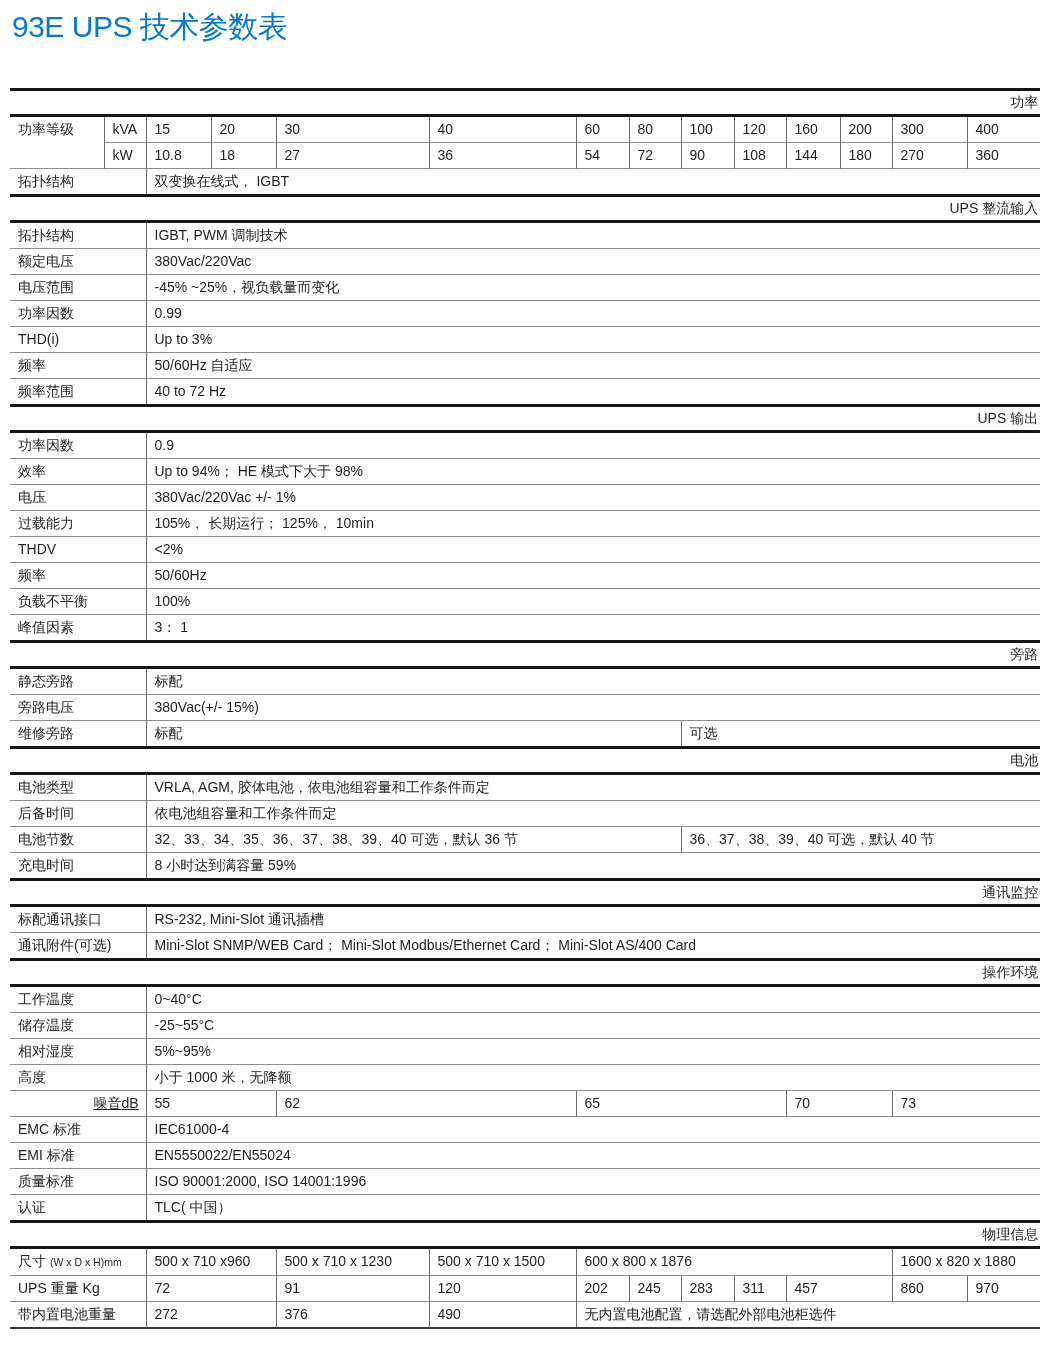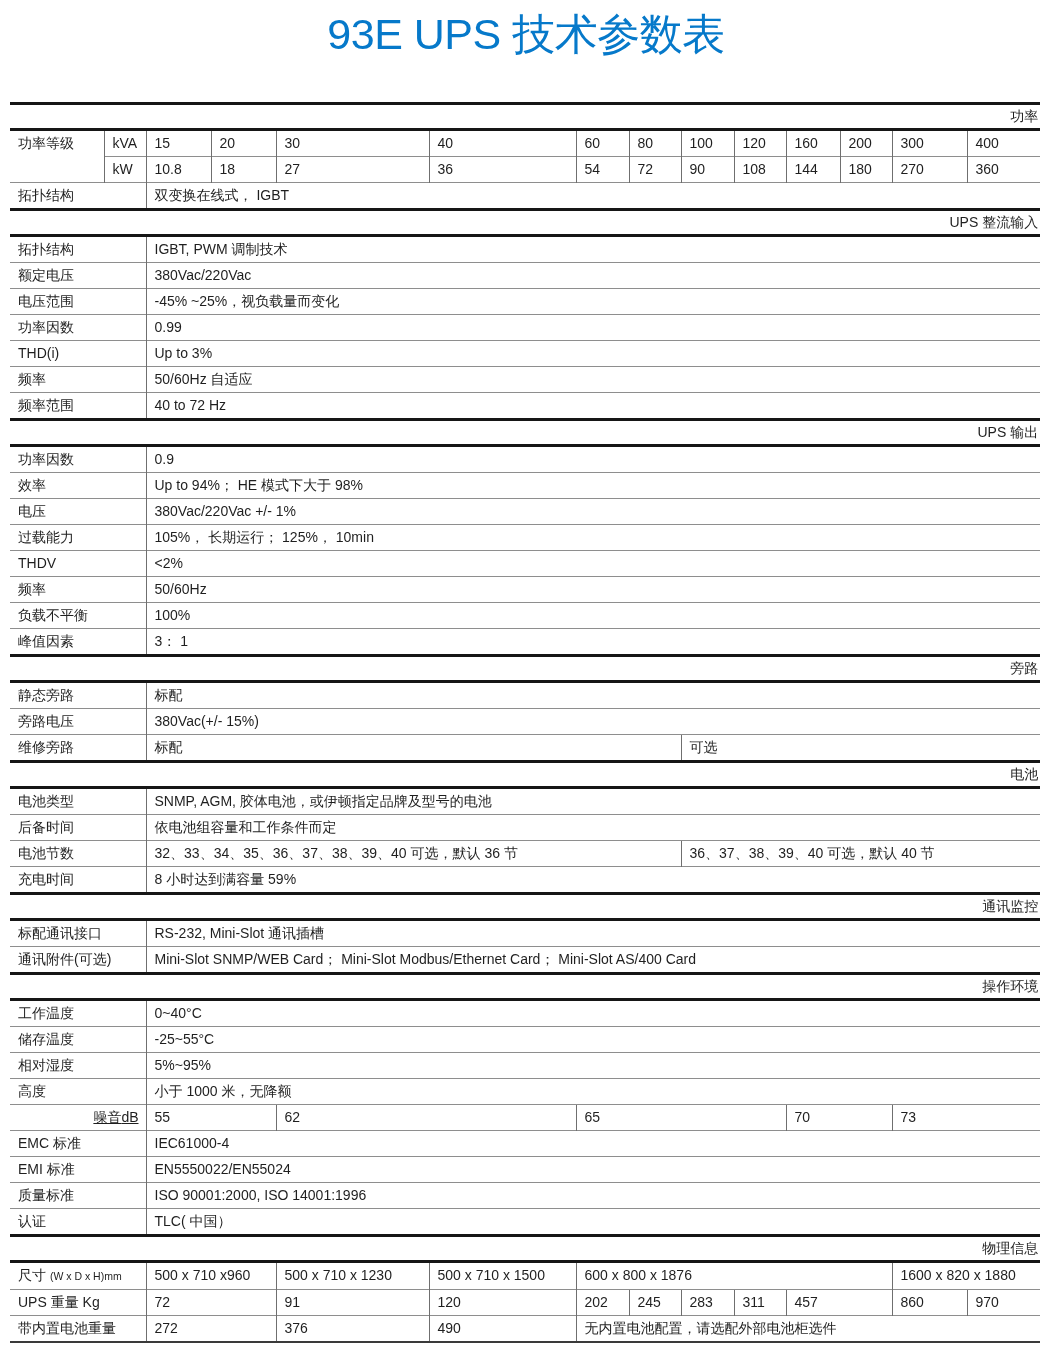--- a/index.html
+++ b/index.html
@@ -5,26 +5,25 @@
   html, body { margin: 0; padding: 0; background: #ffffff; }
   body {
     width: 1050px; height: 1345px;
     font-family: "Liberation Sans", "DejaVu Sans", sans-serif;
     color: #1f1f1f;
     overflow: hidden;
   }
   .page { padding: 8px 10px 0 10px; }
   h1.title {
     margin: 2px 0 0 2px;
-    font-size: 43px;
+    font-size: 30px;
     font-weight: 400;
     letter-spacing: -0.5px;
     color: #0679CA;
     line-height: 1.12;
-    text-align: center;
   }
   table.spec {
     margin-top: 44px;
     width: 1030px;
     table-layout: fixed;
     border-collapse: collapse;
     border-bottom: 2px solid #3a3a3a;
   }
   table.spec td {
     font-size: 14px;
@@ -196,21 +195,21 @@
       <td class="lbl" colspan="2">维修旁路</td>
       <td class="v" colspan="6">标配</td>
       <td class="v" colspan="6">可选</td>
     </tr>
 
     <tr class="sec">
           <td colspan="14">电池</td>
         </tr>
     <tr class="data">
           <td class="lbl" colspan="2">电池类型</td>
-          <td class="v" colspan="12">SNMP, AGM, 胶体电池，或伊顿指定品牌及型号的电池</td>
+          <td class="v" colspan="12">VRLA, AGM, 胶体电池，依电池组容量和工作条件而定</td>
         </tr>
     <tr class="data">
           <td class="lbl" colspan="2">后备时间</td>
           <td class="v" colspan="12">依电池组容量和工作条件而定</td>
         </tr>
     <tr class="data">
       <td class="lbl" colspan="2">电池节数</td>
       <td class="v" colspan="6">32、33、34、35、36、37、38、39、40 可选，默认 36 节</td>
       <td class="v" colspan="6">36、37、38、39、40 可选，默认 40 节</td>
     </tr>

